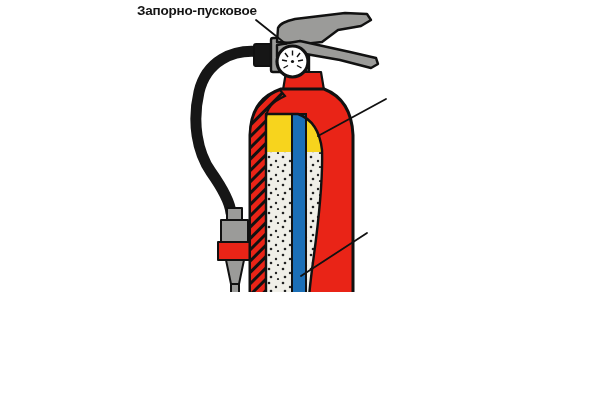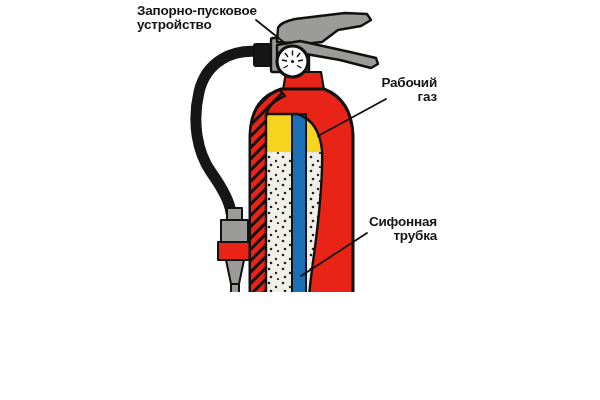--- a/index.html
+++ b/index.html
@@ -94,27 +94,18 @@
     <g stroke="#111111" stroke-width="1.8" stroke-linecap="round">
       <line x1="256" y1="20" x2="286" y2="44"></line>
       <line x1="386" y1="99" x2="318" y2="136"></line>
       <line x1="367" y1="233" x2="301" y2="276"></line>
       <line x1="212" y1="355" x2="269" y2="310"></line>
     </g>
   </svg>
 
   <div class="label" style="left:137px;top:4px;">
     <span>Запорно-пусковое</span>
-    <span>устройство</span>
   </div>
 
-  <div class="label right" style="right:163px;top:76px;">
-    <span>Рабочий</span>
-    <span>газ</span>
-  </div>
 
-  <div class="label right" style="right:163px;top:215px;">
-    <span>Сифонная</span>
-    <span>трубка</span>
-  </div>
 
 
 </div>
 
 </body></html>

